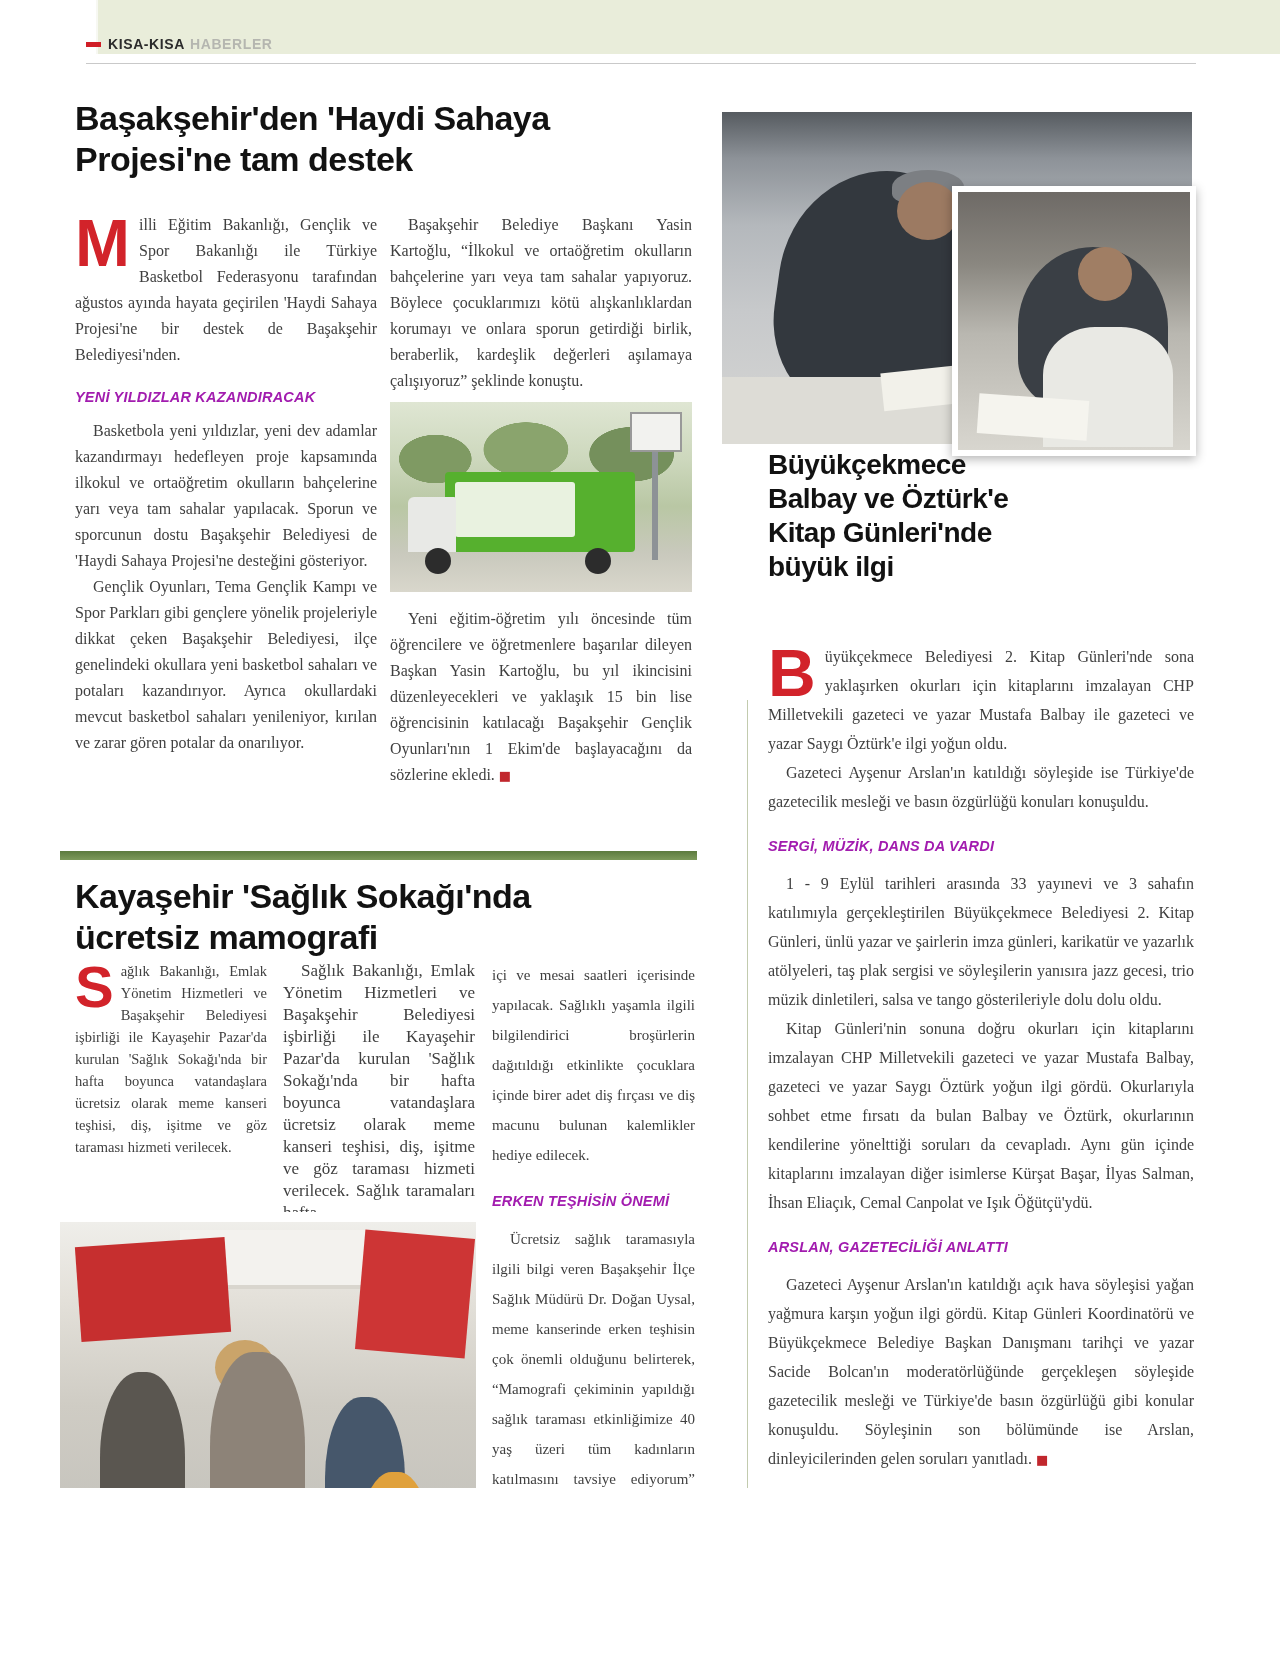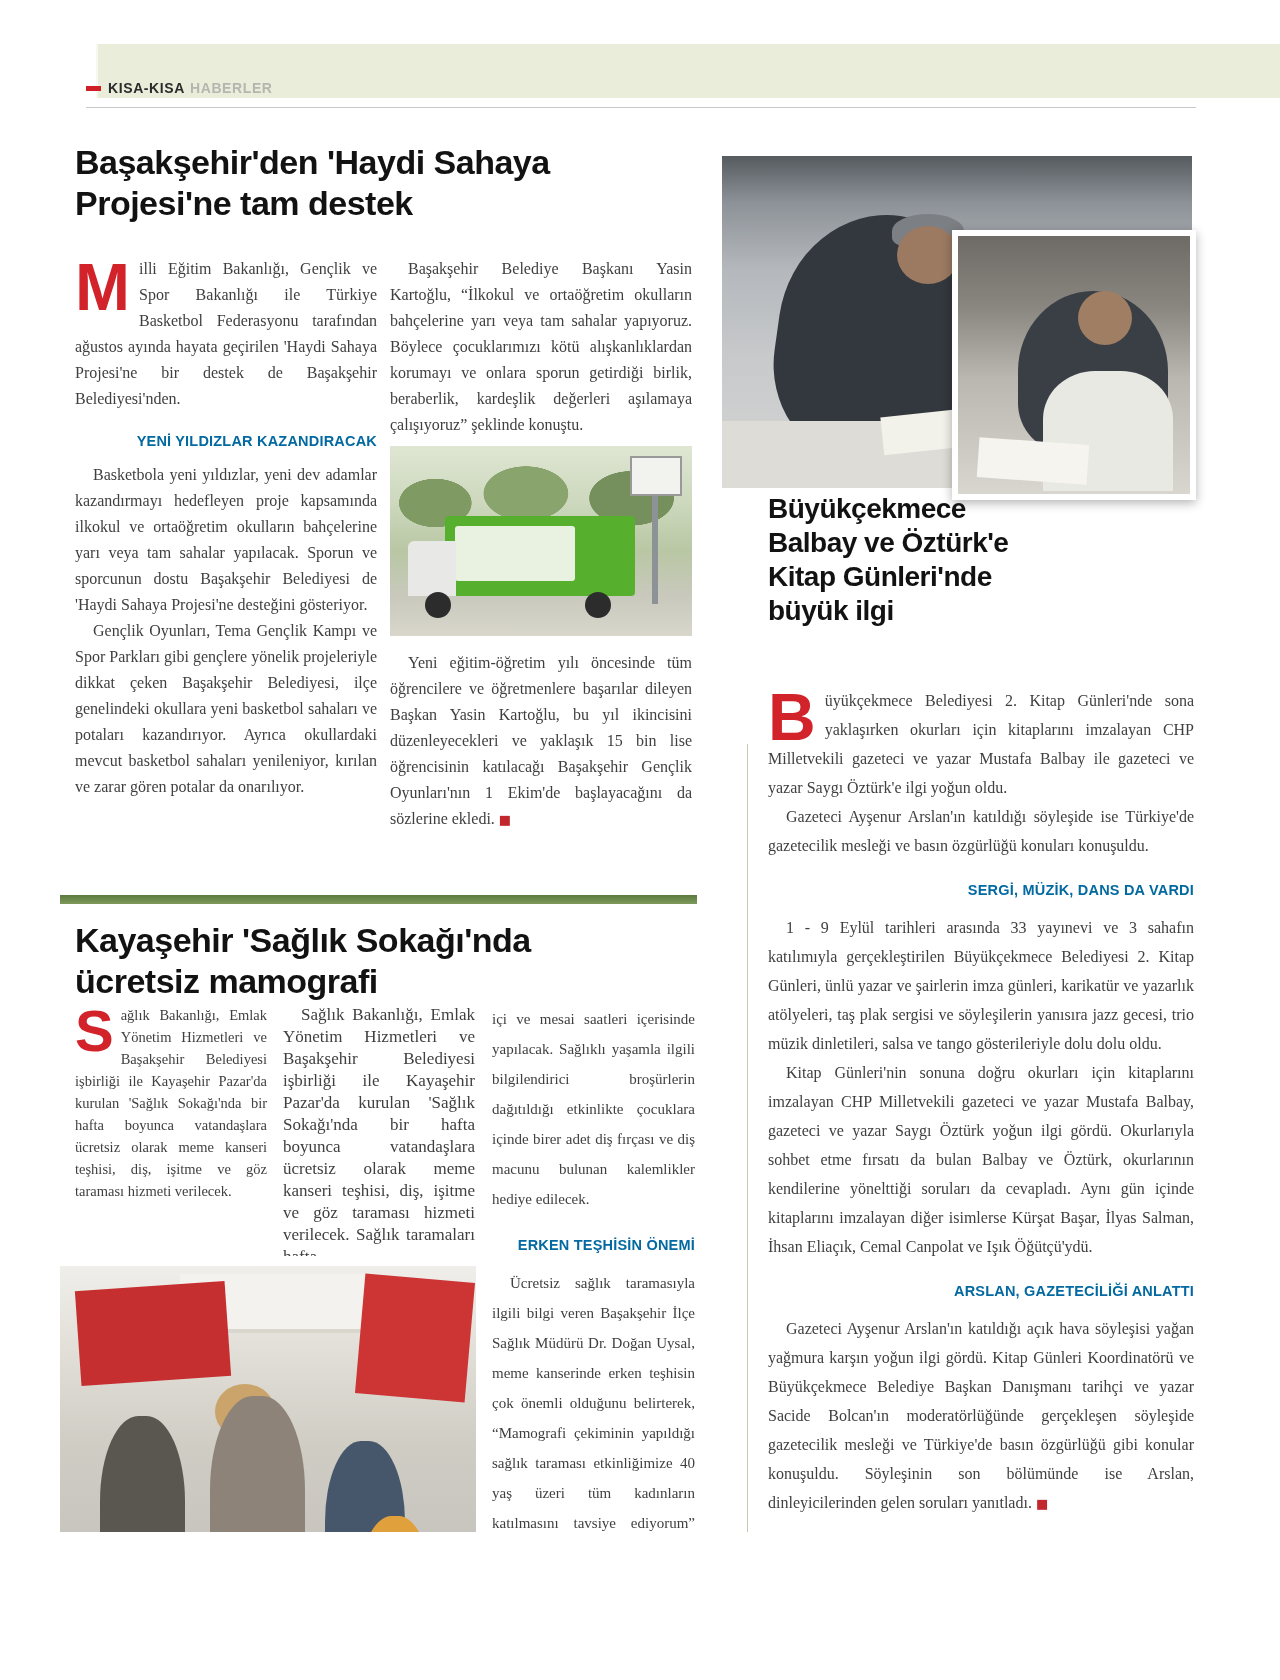--- a/index.html
+++ b/index.html
@@ -1,17 +1,17 @@
 <!DOCTYPE html>
 <html><head>
 <meta charset="utf-8">
 <style>
   html,body{margin:0;padding:0;background:#fff;}
   #page{position:relative;width:1280px;height:1488px;background:#ffffff;overflow:hidden;
-        font-family:"Liberation Serif",serif;color:#3f3f3f;margin-top:44px;}
+        font-family:"Liberation Serif",serif;color:#3f3f3f;}
   
   .band{position:absolute;left:96px;top:0;right:0;height:54px;background:#e9edda;border-left:2px solid #f7f8f2;}
   .kicker{position:absolute;left:86px;top:36px;font-family:"Liberation Sans",sans-serif;font-size:14px;letter-spacing:.6px;white-space:nowrap;}
   .kicker .dash{display:inline-block;width:15px;height:5px;background:#d01e26;margin-right:7px;vertical-align:2px;}
   .kicker .sec{font-weight:bold;color:#2b2b2b;}
   .kicker .lab{color:#9a9a9a;margin-left:5px;font-weight:bold;opacity:.65;}
   .hrule{position:absolute;left:86px;top:63px;width:1110px;height:1px;background:#c9c9c9;}
   
   .headline{position:absolute;font-family:Liberation Sans, sans-serif;font-weight:bold;color:#121212;line-height:1.2;letter-spacing:-.5px;}
   #a1-title{left:75px;top:98px;font-size:34px;width:640px;}
@@ -20,22 +20,22 @@
   
   .col{position:absolute;text-align:justify;}
   .col p{margin:0;}
   .ind{text-indent:18px;}
   #a1-c1{left:75px;top:212px;width:302px;font-size:16px;line-height:26px;}
   #a1-c2{left:390px;top:212px;width:302px;font-size:16px;line-height:26px;}
   #a2-body{left:768px;top:642px;width:426px;height:945px;font-size:16px;line-height:29px;overflow:hidden;}
   #a3-c1{left:75px;top:960px;width:192px;height:252px;font-size:14.5px;line-height:22px;overflow:hidden;}
   #a3-c2{left:283px;top:960px;width:192px;height:252px;font-size:17px;line-height:22px;overflow:hidden;}
   #a3-c3{left:492px;top:960px;width:203px;height:665px;font-size:15px;line-height:30px;overflow:hidden;}
-  .sub{font-family:"Liberation Sans",sans-serif;font-weight:bold;color:#0369a1;font-size:14.5px;
-       text-align:right;margin:16px 0 8px 0;letter-spacing:.2px;}
+  .sub{font-family:"Liberation Sans",sans-serif;font-weight:bold;color:#a21caf;font-size:14.5px;
+       text-align:left;margin:16px 0 8px 0;letter-spacing:.2px;font-style:italic;}
   .dropcap{float:left;font-family:"Liberation Sans",sans-serif;font-weight:bold;color:#d2232a;
            font-size:66px;line-height:50px;margin:6px 9px 0 0;}
   .dropcap.small{font-size:58px;line-height:44px;margin:5px 7px 0 0;}
   .endsq{color:#c1272d;font-size:13px;margin-left:4px;font-family:"DejaVu Sans",sans-serif;}
   
   .vrule{position:absolute;left:747px;top:700px;width:1px;height:877px;background:#c2cbae;}
   #a3-bar{position:absolute;left:60px;top:851px;width:637px;height:9px;background:linear-gradient(#5c7a3e,#7d9a5b);}
   
   .ph{position:absolute;overflow:hidden;background:#b9bdc1;}
   .ph .shape{position:absolute;}

